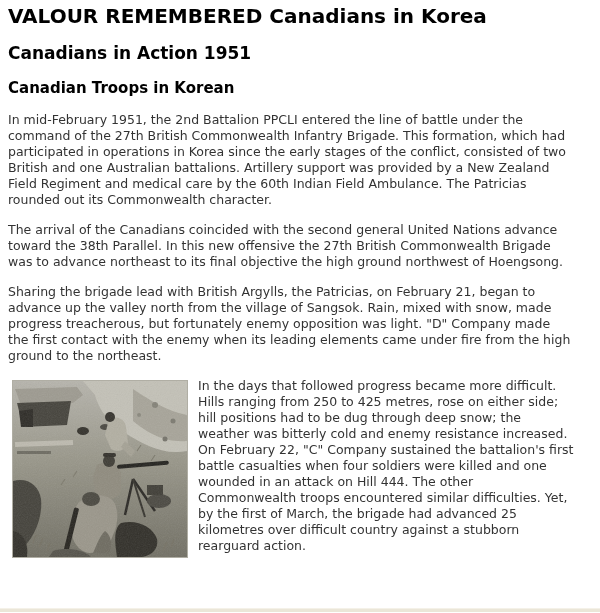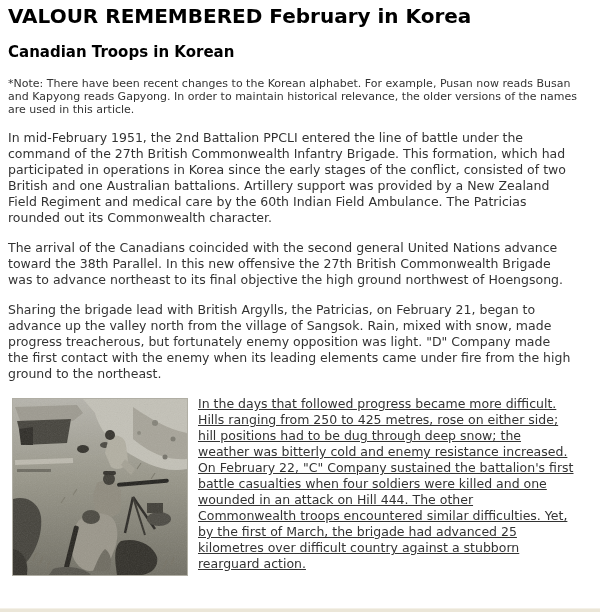--- a/index.html
+++ b/index.html
@@ -47,21 +47,20 @@
   p.body {
     font-size: 12.5px;
     line-height: 16px;
     margin: 14px 16px 0 0;
   }
   .last-block {
     margin-top: 14px;
   }
   .last-block p.body {
     margin-top: 0;
-    text-decoration: underline;
   }
   .photo-frame {
     float: left;
     width: 176px;
     height: 178px;
     margin: 2px 10px 0 4px;
     border: 1px solid #b0aea4;
     box-sizing: border-box;
     overflow: hidden;
     background: #8f8d85;
@@ -75,26 +74,26 @@
     height: 3px;
     background: #ebe6d8;
     border-top: 1px solid #f4f1e8;
   }
 </style>
 </head>
 <body>
 
 <div class="page">
 
-  <h1 class="title">VALOUR REMEMBERED February in Korea</h1>
+  <h1 class="title">VALOUR REMEMBERED Canadians in Korea</h1>
 
+  <h2 class="subtitle">Canadians in Action 1951</h2>
 
   <h3 class="section-heading">Canadian Troops in Korean</h3>
 
-  <p class="note">*Note: There have been recent changes to the Korean alphabet. For example, Pusan now reads Busan and Kapyong reads Gapyong. In order to maintain historical relevance, the older versions of the names are used in this article.</p>
 
   <p class="body">In mid-February 1951, the 2nd Battalion PPCLI entered the line of battle under the command of the 27th British Commonwealth Infantry Brigade. This formation, which had participated in operations in Korea since the early stages of the conflict, consisted of two British and one Australian battalions. Artillery support was provided by a New Zealand Field Regiment and medical care by the 60th Indian Field Ambulance. The Patricias rounded out its Commonwealth character.</p>
 
   <p class="body">The arrival of the Canadians coincided with the second general United Nations advance toward the 38th Parallel. In this new offensive the 27th British Commonwealth Brigade was to advance northeast to its final objective the high ground northwest of Hoengsong.</p>
 
   <p class="body">Sharing the brigade lead with British Argylls, the Patricias, on February 21, began to advance up the valley north from the village of Sangsok. Rain, mixed with snow, made progress treacherous, but fortunately enemy opposition was light. "D" Company made the first contact with the enemy when its leading elements came under fire from the high ground to the northeast.</p>
 
   <div class="last-block">
     <div class="photo-frame">
       <svg width="174" height="176" viewBox="0 0 174 176" xmlns="http://www.w3.org/2000/svg">

